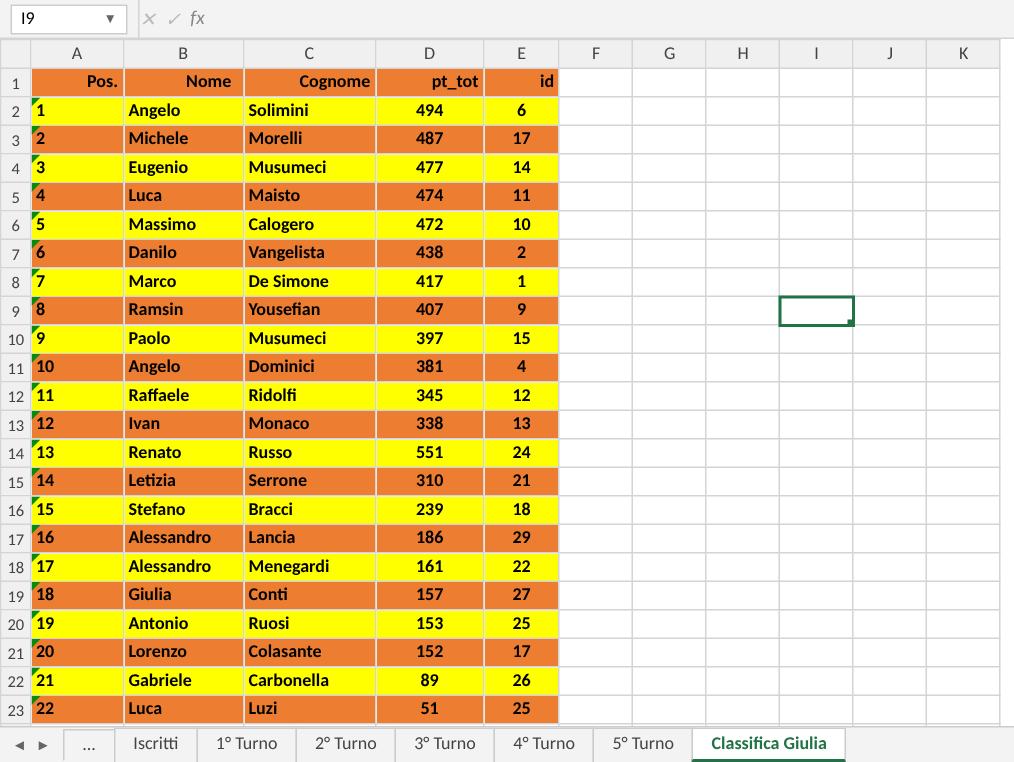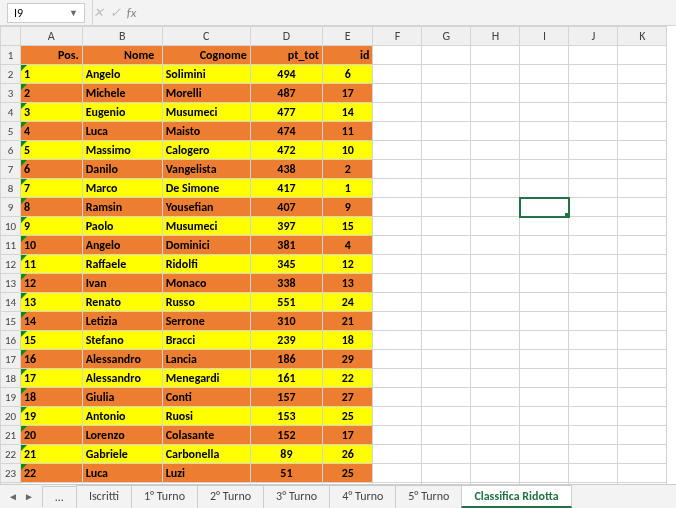--- a/index.html
+++ b/index.html
@@ -534,15 +534,15 @@
     <span>►</span>
   </div>
   <div class="tab">...</div>
   <div id="tab-container" style="display:flex;justify-content:space-between;">
       <div class="tab">Iscritti</div>
       <div class="tab">1° Turno</div>
       <div class="tab">2° Turno</div>
       <div class="tab">3° Turno</div>
       <div class="tab">4° Turno</div>
       <div class="tab">5° Turno</div>
-      <div class="tab active">Classifica Ridotta</div>
+      <div class="tab active">Classifica Giulia</div>
     </div>
 </div>
 
 </body></html>

